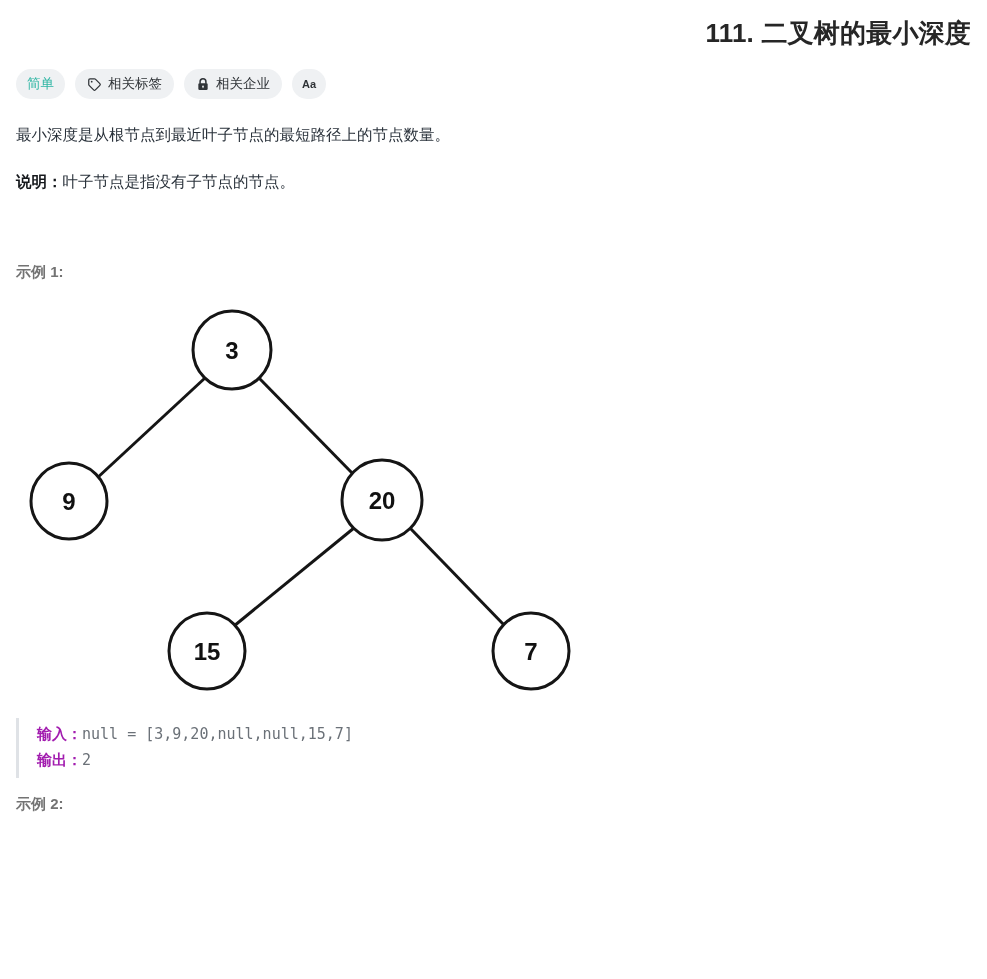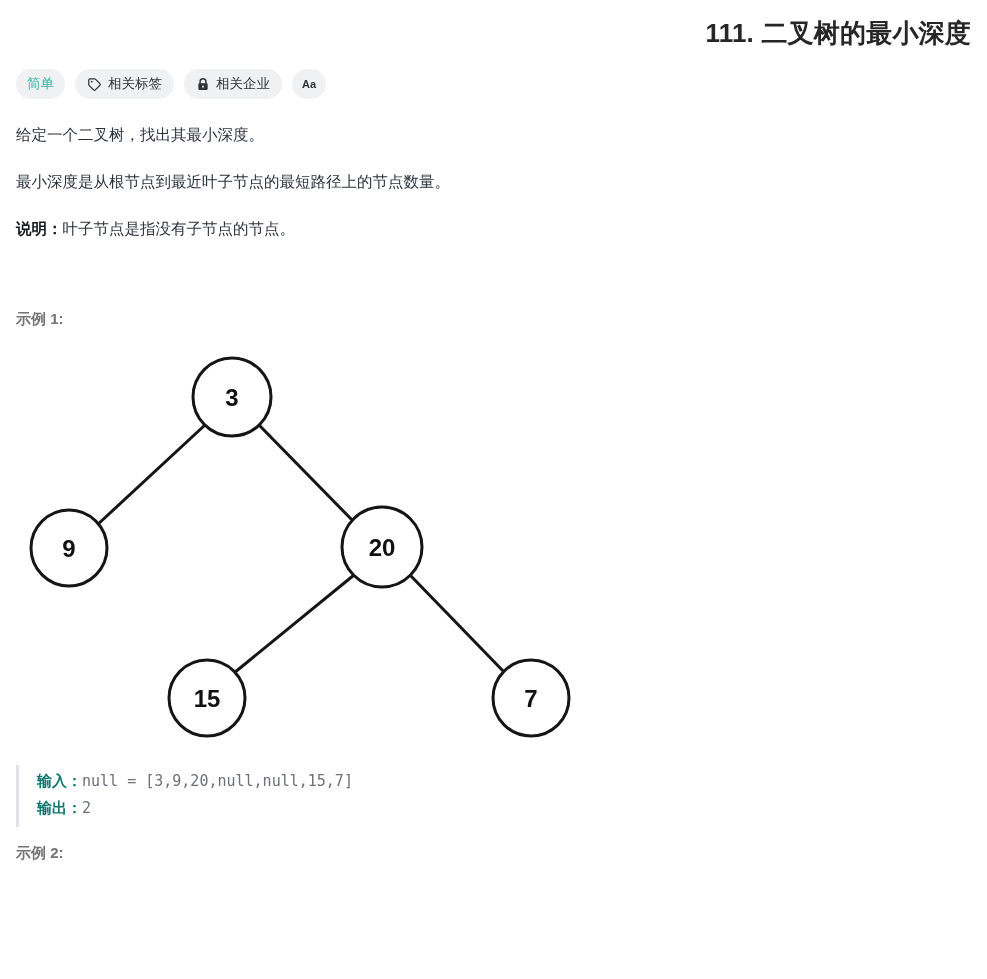--- a/index.html
+++ b/index.html
@@ -110,23 +110,23 @@
     margin: 0;
   }
   .code-line {
     font-family: "DejaVu Sans Mono", "Liberation Mono", monospace;
     font-size: 15px;
     line-height: 1.72;
     color: #6b7178;
     white-space: pre;
   }
   .code-line .k {
-    font-family: Liberation Mono, monospace;
+    font-family: Liberation Serif, serif;
     font-weight: bold;
-    color: #0f766e;
+    color: #a21caf;
   }
 
   .sp-1 { height: 46px; }
   .sp-2 { height: 19px; }
   .sp-3 { height: 22px; }
   .sp-4 { height: 17px; }
 </style>
 </head>
 <body>
 
@@ -162,21 +162,20 @@
       <span>相关企业</span>
     </span>
 
     <span class="badge icon-only">
       <span class="glyph">Aa</span>
     </span>
 
   </div>
 
   <div class="desc">
-    <p>给定一个二叉树，找出其最小深度。</p>
     <p>最小深度是从根节点到最近叶子节点的最短路径上的节点数量。</p>
     <p class="note"><b>说明：</b><span>叶子节点是指没有子节点的节点。</span></p>
   </div>
 
   <div class="sp-1"></div>
 
   <p class="ex-label">示例 1:</p>
 
   <div class="sp-2"></div>
 

